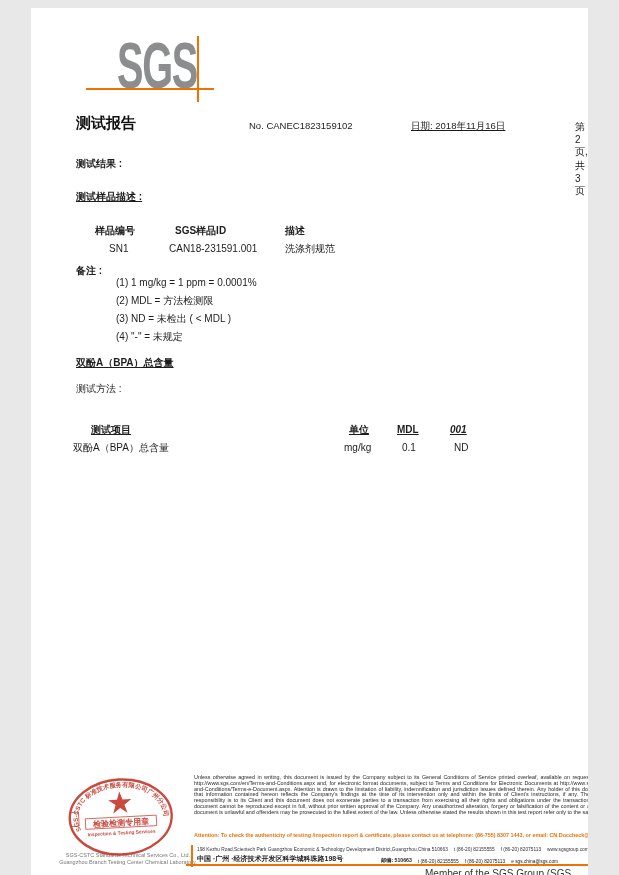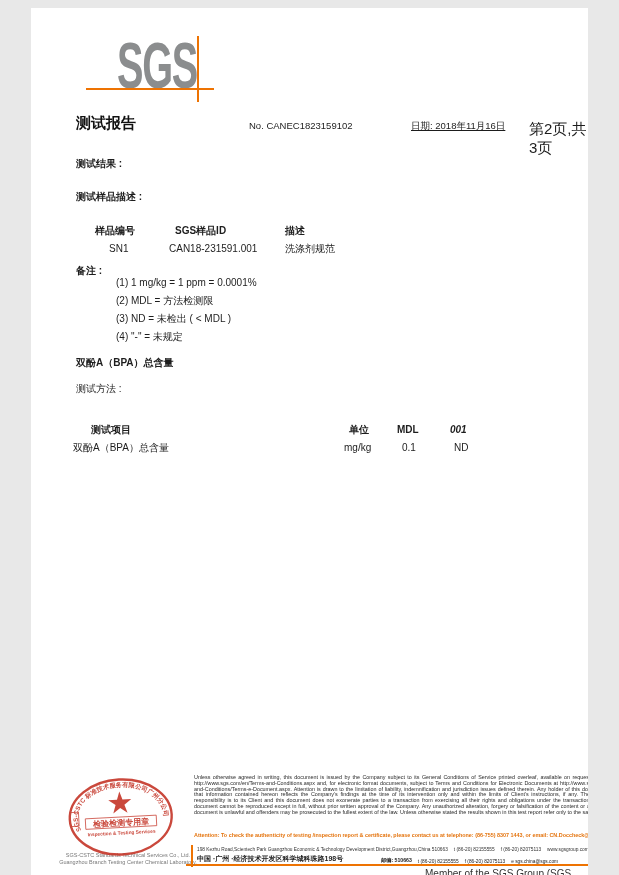--- a/index.html
+++ b/index.html
@@ -13,25 +13,25 @@
   
   .logo-text{
     left:86px;top:26px;font-size:64px;font-weight:bold;color:#8b8d8e;
     line-height:1;transform:scaleX(0.62);transform-origin:left top;letter-spacing:-2px;
   }
   .logo-hline{left:55px;top:80px;width:128px;height:2px;background:#ee7302;}
   .logo-vline{left:166px;top:28px;width:2px;height:66px;background:#ee7302;}
   .report-title{left:45px;top:106px;font-size:15px;font-weight:bold;color:#111;}
   .hdr-no{left:218px;top:112px;font-size:9.5px;text-align:right;}
   .hdr-date{left:380px;top:112px;font-size:9.5px;text-decoration:underline;}
-  .hdr-page{left:498px;top:112px;font-size:15px;}
+  .hdr-page{left:544px;top:112px;font-size:10px;}
   
   .t10{font-size:10px;line-height:1.2;text-align:center;}
   .bold{font-weight:bold;}
-  .ul{}
+  .ul{text-decoration:underline;}
   .lbl-results{left:45px;top:150px;}
   .lbl-sampledesc{left:45px;top:183px;}
   .st-h1{left:64px;top:217px;}
   .st-h2{left:144px;top:217px;}
   .st-h3{left:254px;top:217px;}
   .st-c1{left:78px;top:235px;}
   .st-c2{left:138px;top:235px;}
   .st-c3{left:254px;top:235px;}
   .lbl-notes{left:45px;top:257px;}
   .note-line{left:85px;}

